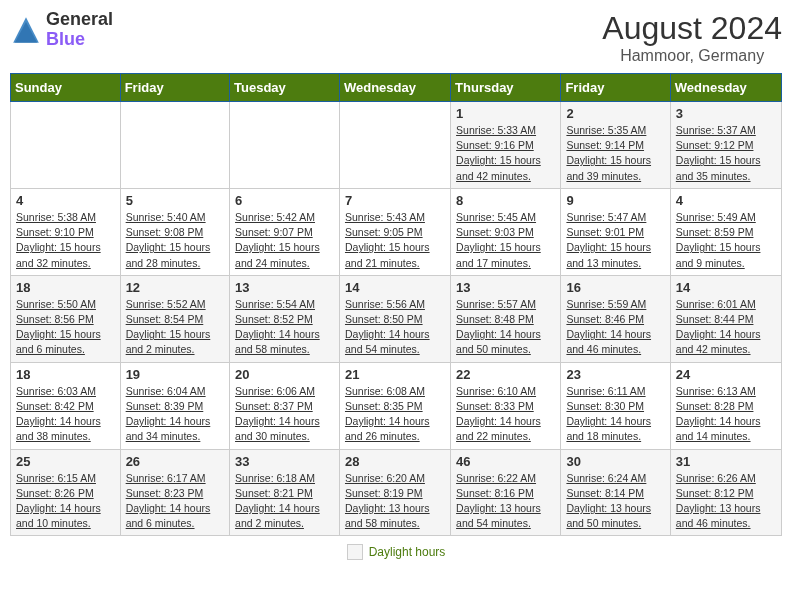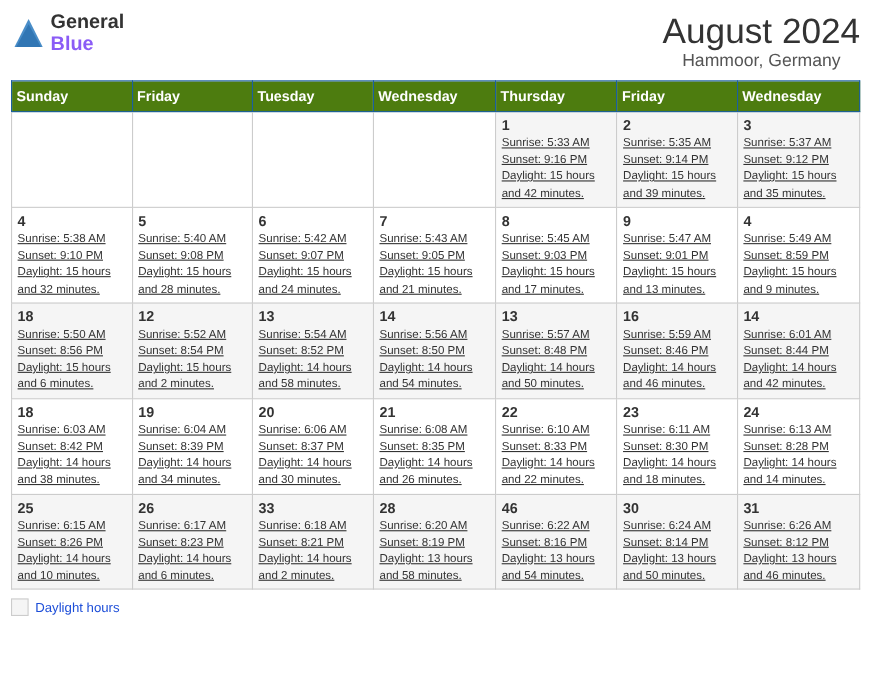--- a/index.html
+++ b/index.html
@@ -82,21 +82,22 @@
       font-size: 10.5px;
       text-decoration: underline;
     }
     .empty-cell { background: #fff !important; }
     .legend {
       display: flex;
       align-items: center;
       gap: 6px;
       margin-top: 8px;
       font-size: 12px;
-      color: #1d4ed8;
+      color: #4d7c0f;
+      justify-content: center;
     }
     .legend-box {
       width: 16px;
       height: 16px;
       background: #f5f5f5;
       border: 1px solid #ccc;
       display: inline-block;
     }
   </style>
 </head>

